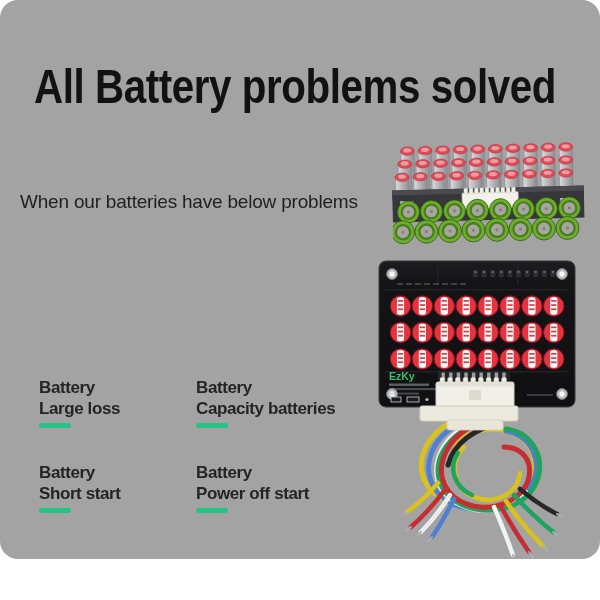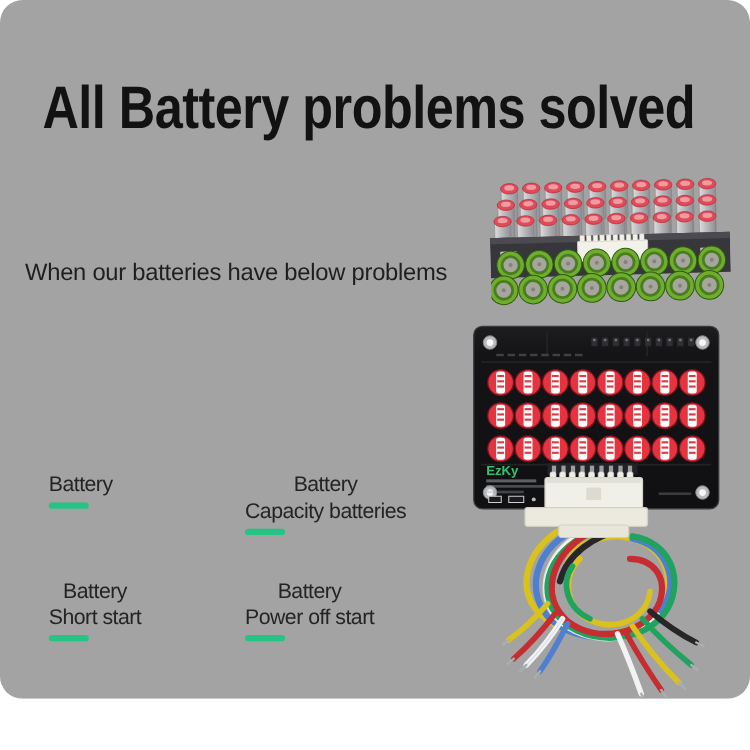--- a/index.html
+++ b/index.html
@@ -3,44 +3,44 @@
 <meta charset="utf-8">
 <style>
   html,body{margin:0;padding:0;background:#fff;}
   .stage{position:relative;width:600px;height:559px;background:#a3a3a3;overflow:hidden;
          font-family:"Liberation Sans",sans-serif;color:#1e1e1e;border-radius:18px;}
   .title{position:absolute;left:34px;top:62px;margin:0;font-size:48px;line-height:50px;
          font-weight:700;color:#121212;white-space:nowrap;
          transform:scaleX(.84);transform-origin:0 0;letter-spacing:-.5px;}
   .intro{position:absolute;margin:0;font-size:19px;line-height:22px;font-weight:400;
          color:#1f1f1f;white-space:nowrap;letter-spacing:-.2px;}
-  .intro1{left:20px;top:208px;}
+  .intro1{left:20px;top:191px;}
   .intro2{left:20px;top:252px;}
   .problem{position:absolute;}
   .p1{left:39px;top:377px;} .p2{left:196px;top:377px;}
   .p3{left:39px;top:462px;} .p4{left:196px;top:462px;}
-  .plabel{font-size:17px;line-height:21px;font-weight:400;color:#242424;
-          letter-spacing:-.4px;white-space:nowrap;text-align:center;}
+  .plabel{font-size:17px;line-height:21px;font-weight:700;color:#242424;
+          letter-spacing:-.4px;white-space:nowrap;}
   .underline{width:32px;height:4.5px;border-radius:2.5px;background:#25c484;margin-top:4px;}
   .ill{position:absolute;}
   #top-board{left:392px;top:142px;width:192px;height:101px;transform:rotate(-1.5deg);}
   #wire-harness{left:402px;top:419px;width:165px;height:150px;}
   #main-board{left:377px;top:259px;width:200px;height:172px;}
 </style>
 </head>
 <body>
 
 <div class="stage">
 
   <h1 class="title">All Battery problems solved</h1>
 
   <p class="intro intro1">When our batteries have below problems</p>
 
   <div class="problem p1">
-    <div class="plabel"><span>Battery</span><br></div>
+    <div class="plabel"><span>Battery</span><br><span>Large loss</span></div>
     <div class="underline"></div>
   </div>
   <div class="problem p2">
     <div class="plabel"><span>Battery</span><br><span>Capacity batteries</span></div>
     <div class="underline"></div>
   </div>
   <div class="problem p3">
     <div class="plabel"><span>Battery</span><br><span>Short start</span></div>
     <div class="underline"></div>
   </div>

